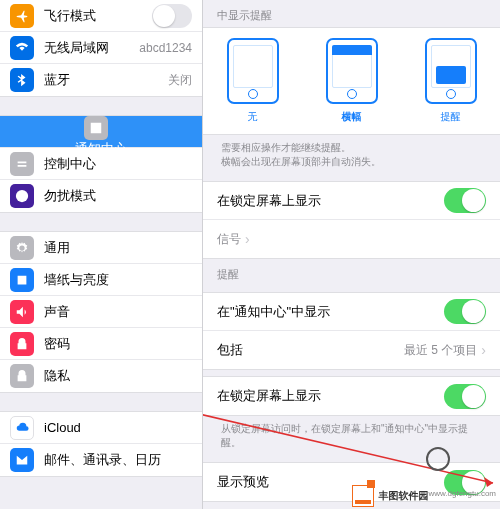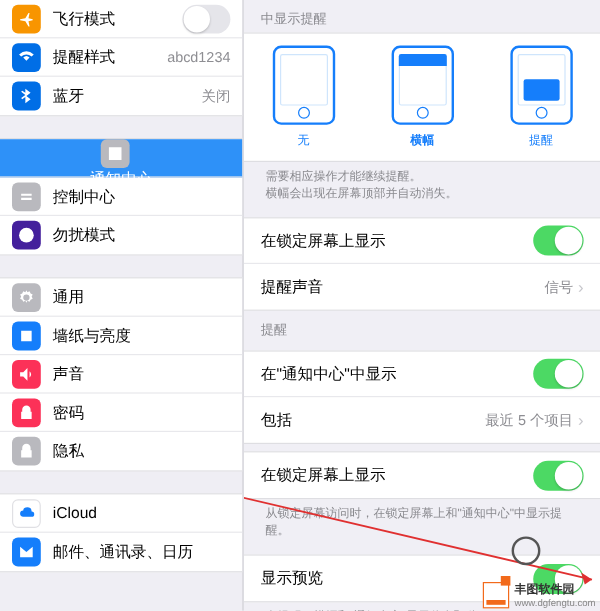--- a/index.html
+++ b/index.html
@@ -41,21 +41,21 @@
 .alert-opt.alert .alert-box { position: absolute; top: 26px; left: 9px; right: 9px; height: 18px; background: #157efb; border-radius: 2px; }
 .alert-opt .caption { font-size: 10px; color: #157efb; }
 .alert-opt.selected .caption { font-weight: 600; }
 
 .arrow-line { position: absolute; z-index: 10; }
 
 .watermark { position: absolute; bottom: 2px; right: 4px; display: flex; align-items: center; gap: 4px; z-index: 20; }
 .watermark .logo-sq { width: 22px; height: 22px; background: #fff; border: 1.5px solid #f26a1b; position: relative; }
 .watermark .logo-sq::before { content: ""; position: absolute; top: -6px; right: -2px; width: 8px; height: 8px; background: #f26a1b; }
 .watermark .logo-sq::after { content: ""; position: absolute; bottom: 2px; left: 2px; right: 2px; height: 4px; background: #f26a1b; }
-.watermark .wm-text { display: flex; flex-direction: column; font-size: 10px; }
+.watermark .wm-text { display: flex; flex-direction: row; font-size: 10px; text-align: right; }
 .watermark .wm-title { color: #333; font-weight: 600; }
 .watermark .wm-sub { color: #888; font-size: 8px; }
 
 .circle-marker { position: absolute; width: 24px; height: 24px; border: 2px solid #555; border-radius: 50%; bottom: 38px; right: 50px; z-index: 15; }
 
 
 .ic-airplane { background: #f89500; } .ic-wifi { background: #006ee6; } .ic-bt { background: #006ee6; }
 .ic-notif { background: #b9b9be; } .ic-cc { background: #b9b9be; } .ic-dnd { background: #44209c; }
 .ic-general { background: #b9b9be; } .ic-display { background: #157efb; } .ic-sound { background: #fc3158; }
 .ic-pass { background: #fc3158; } .ic-privacy { background: #b9b9be; }
@@ -77,21 +77,21 @@
       <div class="label">飞行模式</div>
       <div class="toggle"></div>
 
     </div>
       <div class="row">
       <div class="icon ic-wifi">
           <svg viewBox="0 0 16 16">
             <path d="M1 5q7-6 14 0l-2 2q-5-4-10 0zM5 8q3-3 6 0l-3 3z"></path>
           </svg>
         </div>
-      <div class="label">提醒样式</div>
+      <div class="label">无线局域网</div>
 
       <div class="value">abcd1234</div>
     </div>
       <div class="row">
       <div class="icon ic-bt">
           <svg viewBox="0 0 16 16">
             <path d="M7 1l5 4-4 3 4 3-5 4V9l-3 2-1-1 4-3-4-3 1-1 3 2z"></path>
           </svg>
         </div>
       <div class="label">蓝牙</div>
@@ -226,21 +226,20 @@
     </div>
   <div class="footer-text" style="white-space: pre-line;">需要相应操作才能继续提醒。
 横幅会出现在屏幕顶部并自动消失。</div>
 
   <div class="group" id="rows1">
       <div class="row">
         <div class="label">在锁定屏幕上显示</div>
         <div class="toggle-on"></div>
       </div>
       <div class="row">
-        <div class="label">提醒声音</div>
         <span class="value">信号</span>
         <span class="chev">›</span>
       </div>
     </div>
 
   <div class="section-header">提醒</div>
   <div class="group" id="rows2">
       <div class="row">
         <div class="label">在"通知中心"中显示</div>
         <div class="toggle-on"></div>

